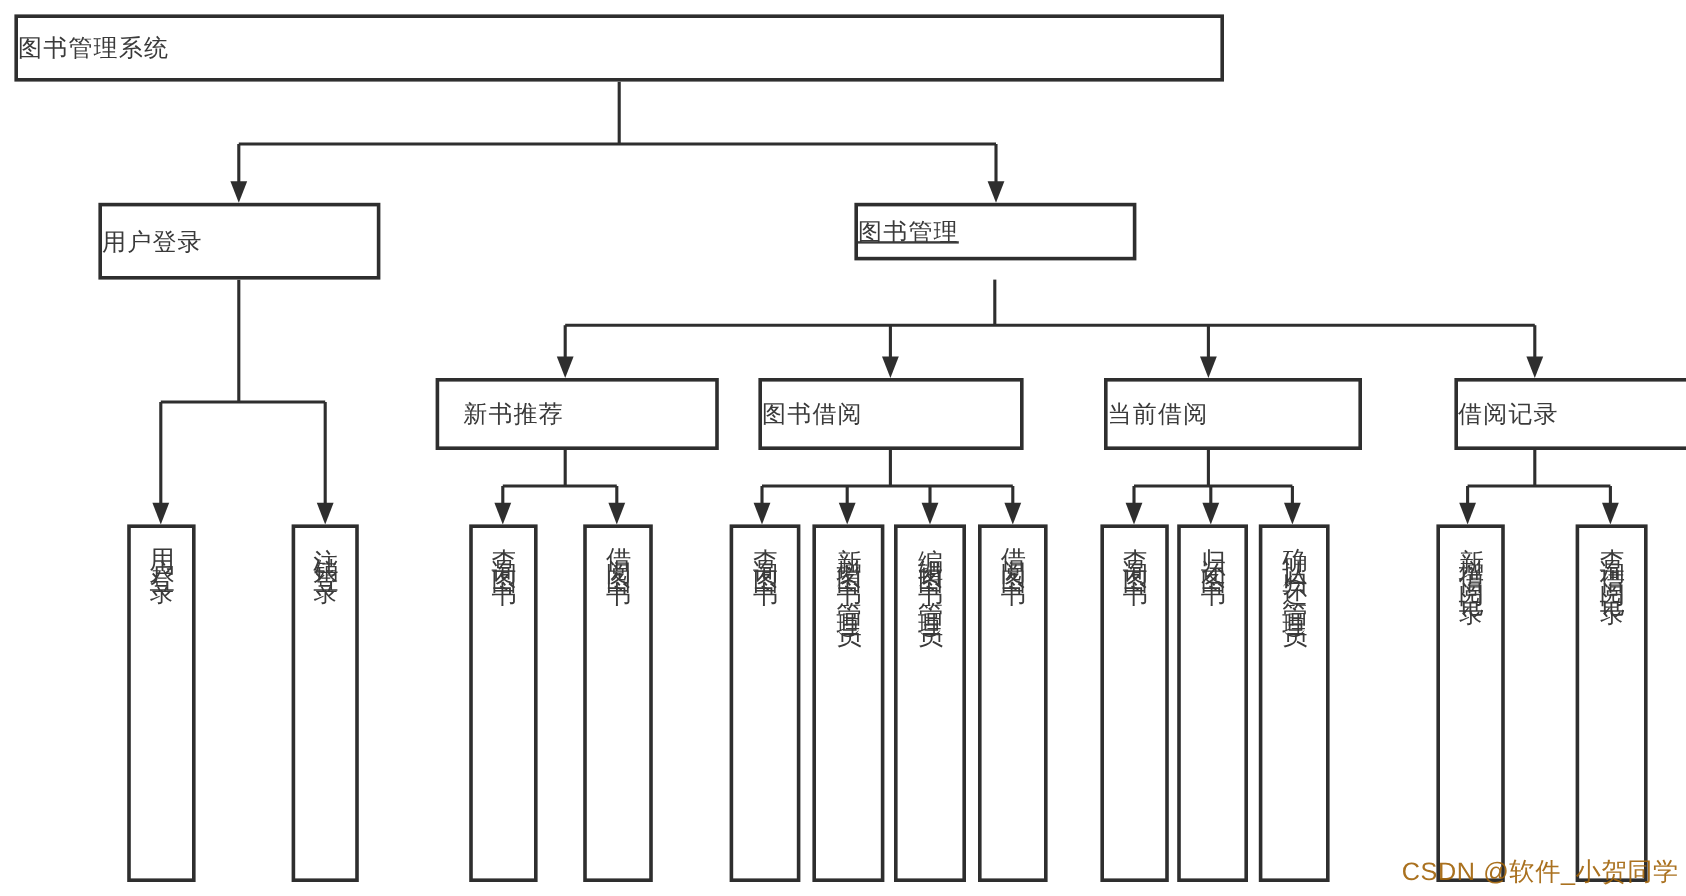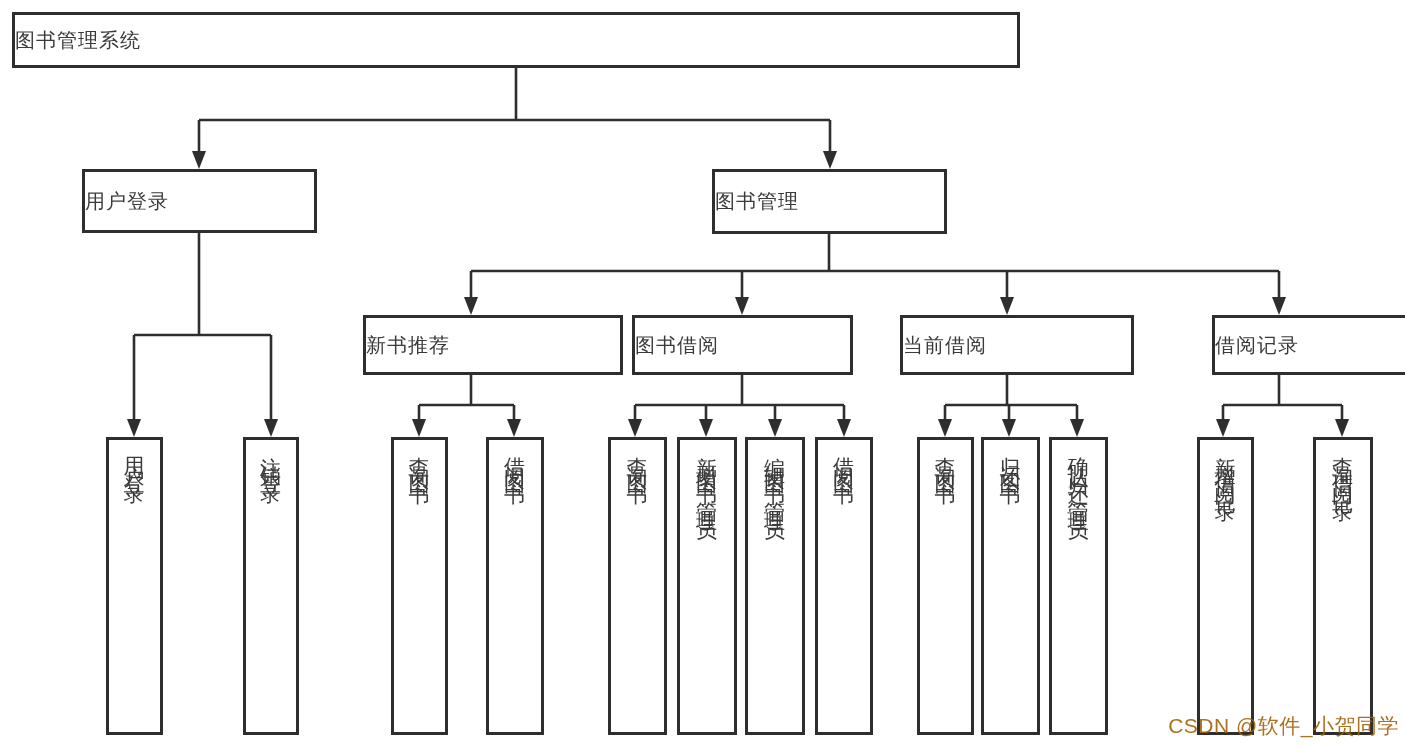--- a/index.html
+++ b/index.html
@@ -101,31 +101,31 @@
     </g>
   </svg>
 
   <div class="node h-node" style="left:12px;top:12px;width:1008px;height:56px;">
     <span>图书管理系统</span>
   </div>
 
   <div class="node h-node" style="left:82px;top:169px;width:235px;height:64px;">
     <span>用户登录</span>
   </div>
-  <div class="node h-node" style="left:712px;top:169px;width:235px;height:65px;">
+  <div class="node h-node" style="left:712px;top:169px;width:235px;height:48px;text-decoration:underline;">
     <span>图书管理</span>
   </div>
 
-  <div class="node h-node" style="left:363px;top:315px;width:260px;height:60px;">
+  <div class="node h-node" style="left:363px;top:315px;width:236px;height:60px;padding-left:20px;">
     <span>新书推荐</span>
   </div>
   <div class="node h-node" style="left:632px;top:315px;width:221px;height:60px;">
     <span>图书借阅</span>
   </div>
-  <div class="node h-node" style="left:900px;top:315px;width:234px;height:60px;">
+  <div class="node h-node" style="left:920px;top:315px;width:215px;height:60px;">
     <span>当前借阅</span>
   </div>
   <div class="node h-node" style="left:1172px;top:315px;width:215px;height:60px;margin-left:40px;">
     <span>借阅记录</span>
   </div>
 
   <div class="node v-node" style="left:106px;top:437px;width:57px;height:298px;">用户登录</div>
   <div class="node v-node" style="left:243px;top:437px;width:56px;height:298px;">注销登录</div>
 
   <div class="node v-node" style="left:391px;top:437px;width:57px;height:298px;">查询图书</div>

